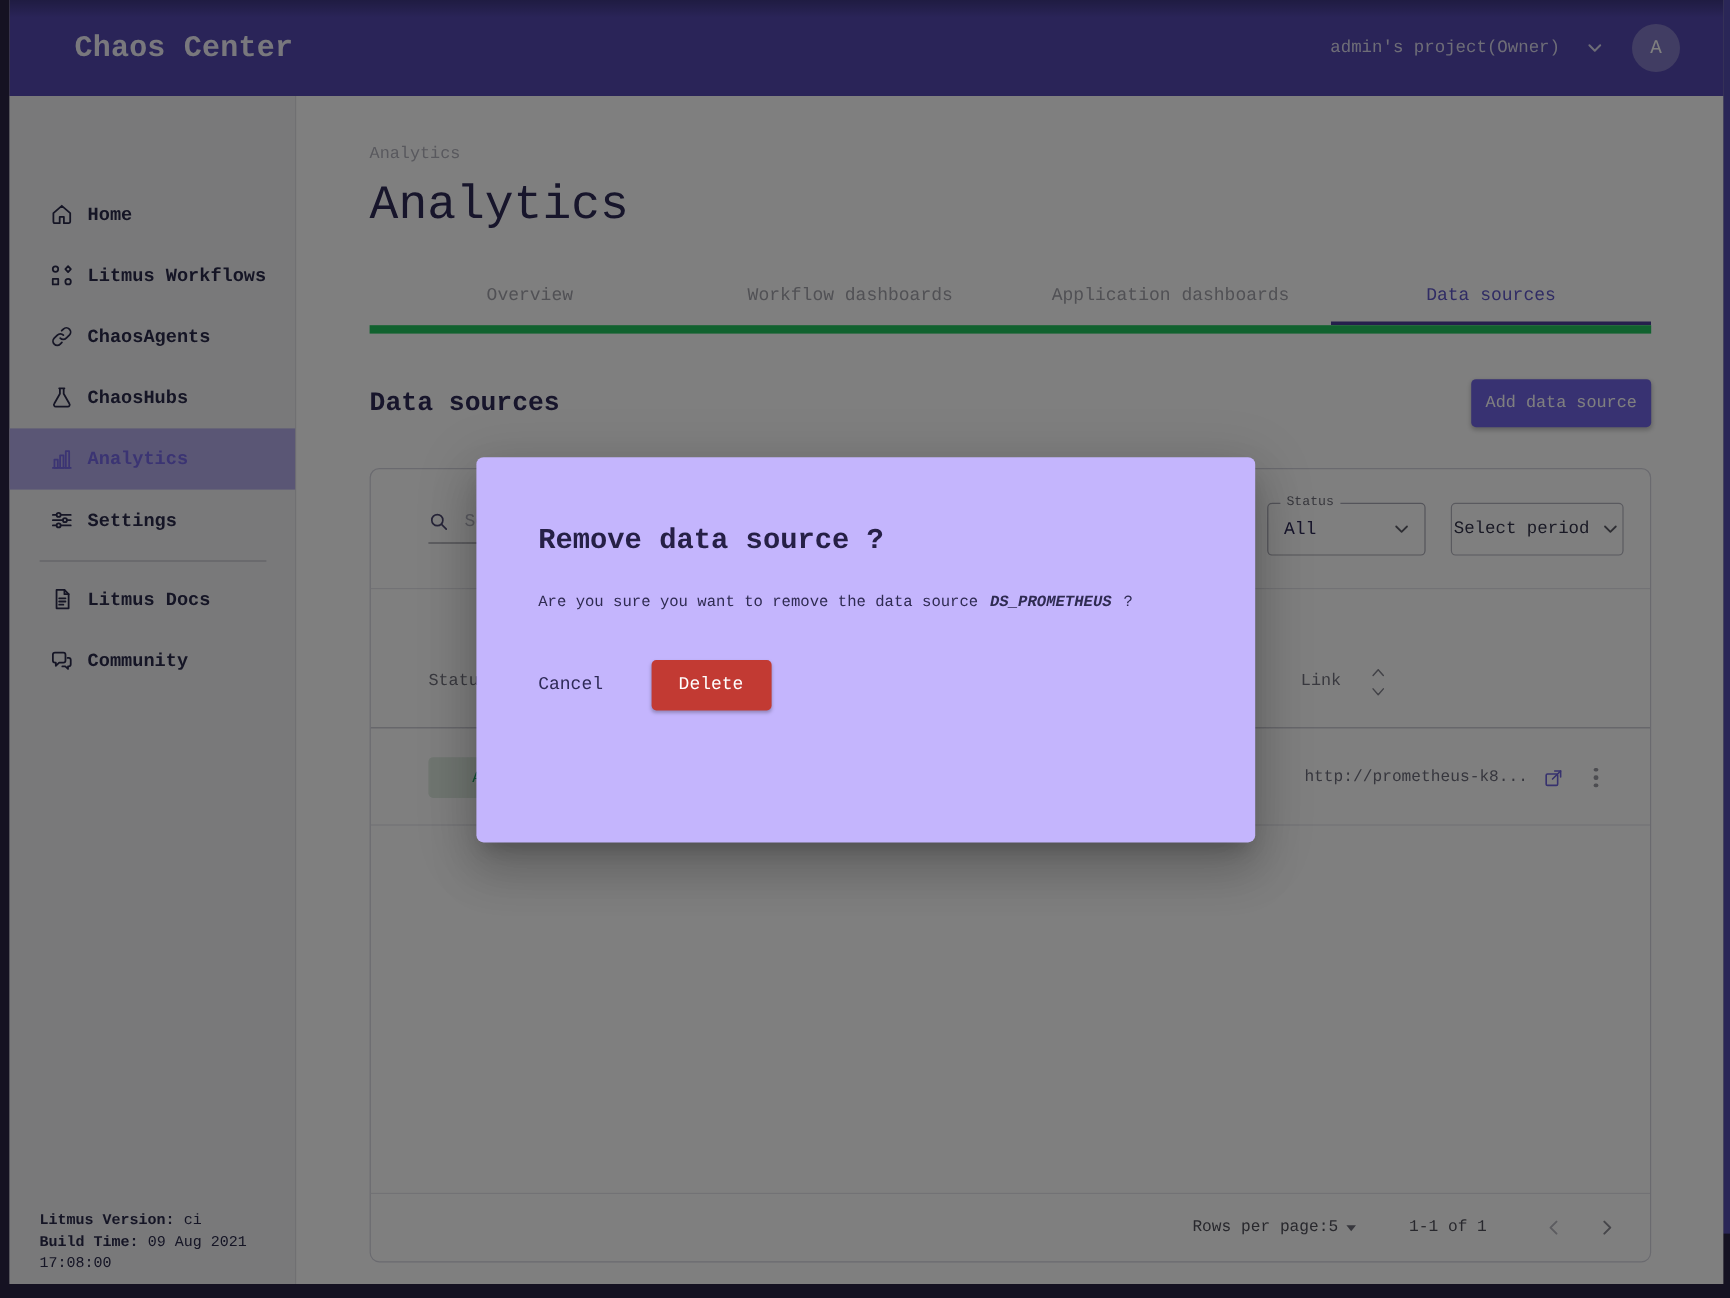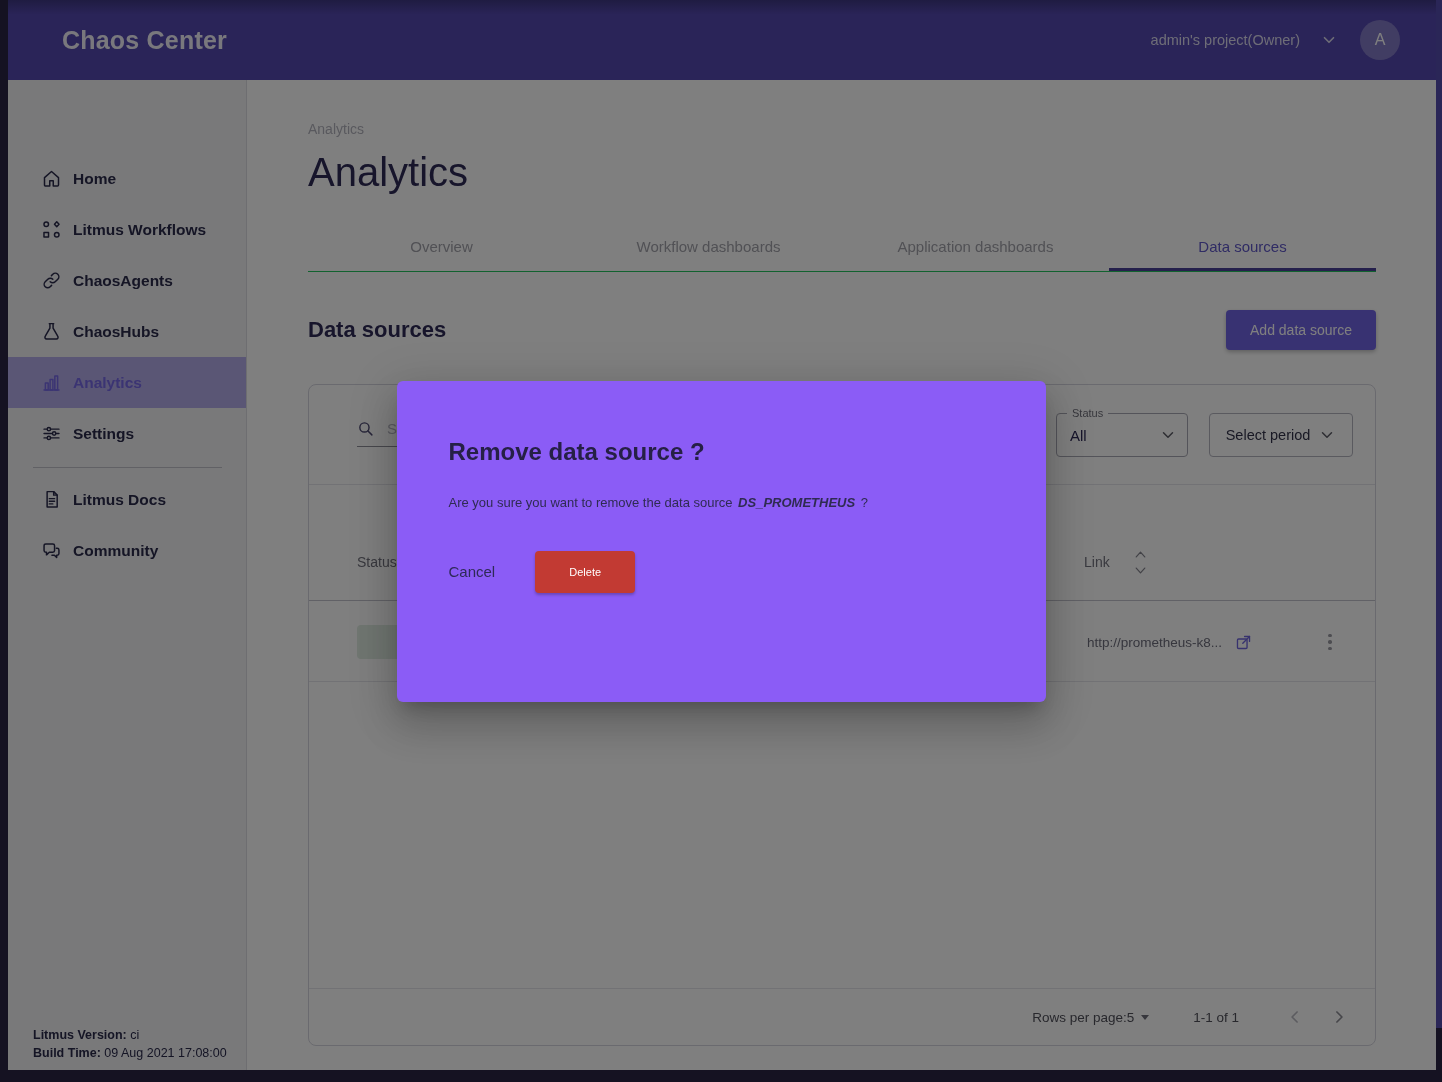--- a/index.html
+++ b/index.html
@@ -1,18 +1,18 @@
 <!DOCTYPE html>
 <html style="--page-edge: #2A2545; --right-strip: #544CAE; --header-bg: #5448B0; --header-bg-top: #3F3884; --accent: #6058C8; --accent-underline: #4A4198; --primary-btn: #7164E4; --sidebar-bg: #F2F2F5; --sidebar-active-bg: #B4ACEA; --sidebar-active-text: #7668E6; --text-dark: #2E2A57; --text-body: #2B2B4B; --delete-red: #C23A33; --badge-green: #1FA56B; --badge-green-bg: #E0ECE2; --link-purple: #6E64DC;"><head>
 <meta charset="utf-8">
 <style>
   * { margin:0; padding:0; box-sizing:border-box; }
   html,body { background:#17152B; }
   .stage{ position:relative; width:1442px; height:1082px; overflow:hidden;
-          background:var(--page-edge,#2A2545); font-family:Liberation Sans, sans-serif; }
+          background:var(--page-edge,#2A2545); font-family:Liberation Mono, monospace; }
 
   
   .right-strip{ position:absolute; right:0; top:0; width:6px; height:1028px; background:var(--right-strip,#544CAE); }
 
   
   .frame{ position:absolute; left:8px; top:0; width:1428px; height:1070px; background:#fff; }
 
   
   .appbar{ position:relative; height:80px; background:linear-gradient(180deg,var(--header-bg-top,#3F3884) 0%,var(--header-bg,#5448B0) 18%);
            display:flex; align-items:center; padding:0 36px 0 54px; }
@@ -34,21 +34,21 @@
   .nav-item.active{ background:var(--sidebar-active-bg,#B4ACEA); color:var(--sidebar-active-text,#7668E6); }
   .nav-divider{ height:1px; background:#9B9BA6; opacity:.55; margin:8px 24px 6px 25px; }
   .version-box{ position:absolute; left:25px; bottom:8px; font-size:12.5px; color:#2B2B4B; line-height:18px; }
   .version-box b{ font-weight:700; }
 
   
   .main{ flex:1; position:relative; background:#fff; padding:0 60px 0 61px; }
   .breadcrumb{ margin-top:41px; font-size:14px; color:#B2B2BC; }
   .page-title{ margin-top:13px; font-size:40px; font-weight:500; color:var(--text-dark,#2E2A57); }
 
-  .tabs{ margin-top:26px; display:flex; border-bottom:1px solid #22c55e; }
+  .tabs{ margin-top:26px; display:flex; border-bottom:7px solid #22c55e; }
   .tab{ flex:1; height:50px; display:flex; align-items:center; justify-content:center;
         font-size:15px; font-weight:500; color:#A2A2AA; cursor:pointer; }
   .tab.active{ color:var(--accent,#6058C8); box-shadow:inset 0 -3px 0 var(--accent-underline,#4A4198); }
 
   .section-row{ margin-top:38px; display:flex; align-items:center; justify-content:space-between; }
   .section-title{ font-size:22px; font-weight:600; color:var(--text-dark,#2E2A57); }
   .add-btn{ width:150px; height:40px; border:none; border-radius:4px; background:var(--primary-btn,#7164E4);
             color:#fff; font-size:14px; font-family:inherit; cursor:pointer; box-shadow:0 2px 4px rgba(0,0,0,.25); }
 
   .card{ position:relative; margin-top:34px; height:662px; border:1px solid #D4D4DE; border-radius:8px; background:#fff; }
@@ -99,29 +99,29 @@
   .caret-down{ width:0; height:0; border-left:4.5px solid transparent; border-right:4.5px solid transparent; border-top:5px solid #6F6F7A; }
   .range{ margin:0 34px 0 44px; }
   .page-btn{ width:44px; height:44px; border:none; background:transparent; display:flex; align-items:center; justify-content:center; cursor:pointer; }
   .page-btn svg{ width:20px; height:20px; fill:none; stroke-width:2; stroke-linecap:round; stroke-linejoin:round; }
   .page-btn.prev svg{ stroke:#B9B9C0; }
   .page-btn.next svg{ stroke:#8C8C94; }
 
   
   .backdrop{ position:absolute; inset:0; background:rgba(0,0,0,.5); z-index:50; }
   .modal-layer{ position:absolute; inset:0; z-index:51; display:flex; align-items:center; justify-content:center; pointer-events:none; }
-  .modal{ pointer-events:auto; width:649px; height:321px; background:#8b5cf6; border-radius:6px; padding:0 52px;
+  .modal{ pointer-events:auto; width:649px; height:321px; background:#c4b5fd; border-radius:6px; padding:0 52px;
           box-shadow:0 11px 15px -7px rgba(0,0,0,.2), 0 24px 38px 3px rgba(0,0,0,.14), 0 9px 46px 8px rgba(0,0,0,.12); }
   .modal-title{ margin-top:57px; font-size:24px; font-weight:700; color:#262046; }
   .modal-body{ margin-top:29px; font-size:13px; color:#2F2B52; }
   .modal-body .hl{ font-weight:700; font-style:italic; margin:0 2px 0 2px; }
   .modal-actions{ margin-top:41px; display:flex; align-items:center; gap:40px; }
   .cancel-btn{ border:none; background:transparent; font-size:15px; font-weight:500; color:#2E2A57; font-family:inherit; cursor:pointer; }
   .delete-btn{ width:100px; height:42px; border:none; border-radius:4px; background:var(--delete-red,#C23A33);
-               color:#fff; font-size:11px; font-family:inherit; cursor:pointer; box-shadow:0 2px 3px rgba(0,0,0,.25); }
+               color:#fff; font-size:15px; font-family:inherit; cursor:pointer; box-shadow:0 2px 3px rgba(0,0,0,.25); }
 </style>
 </head>
 <body>
 
 <div class="stage">
   <div class="right-strip"></div>
 
   <div class="frame">
 
     <div class="appbar">

